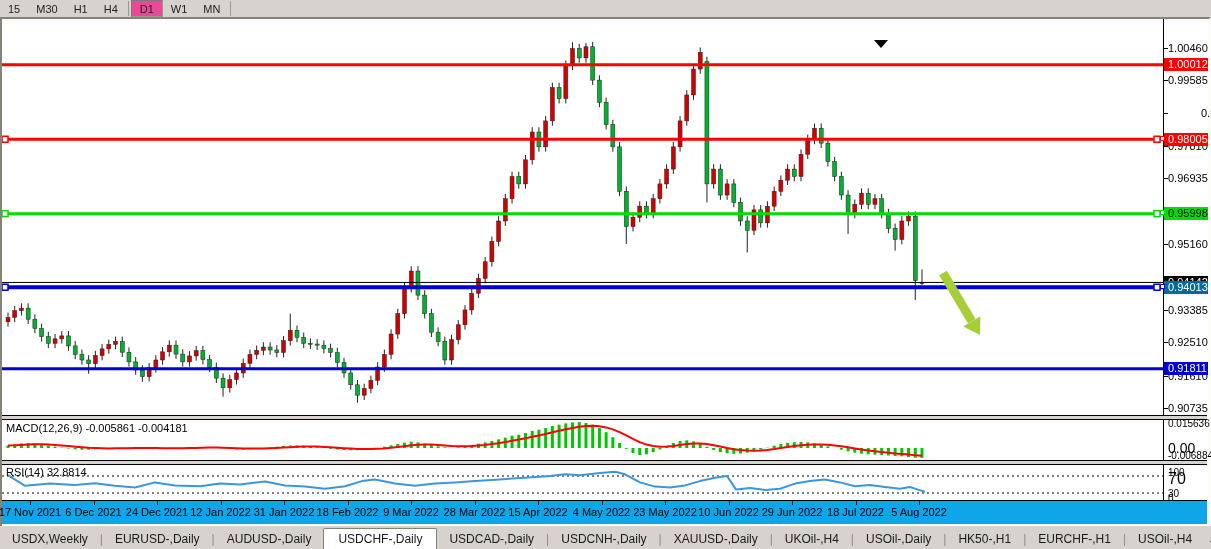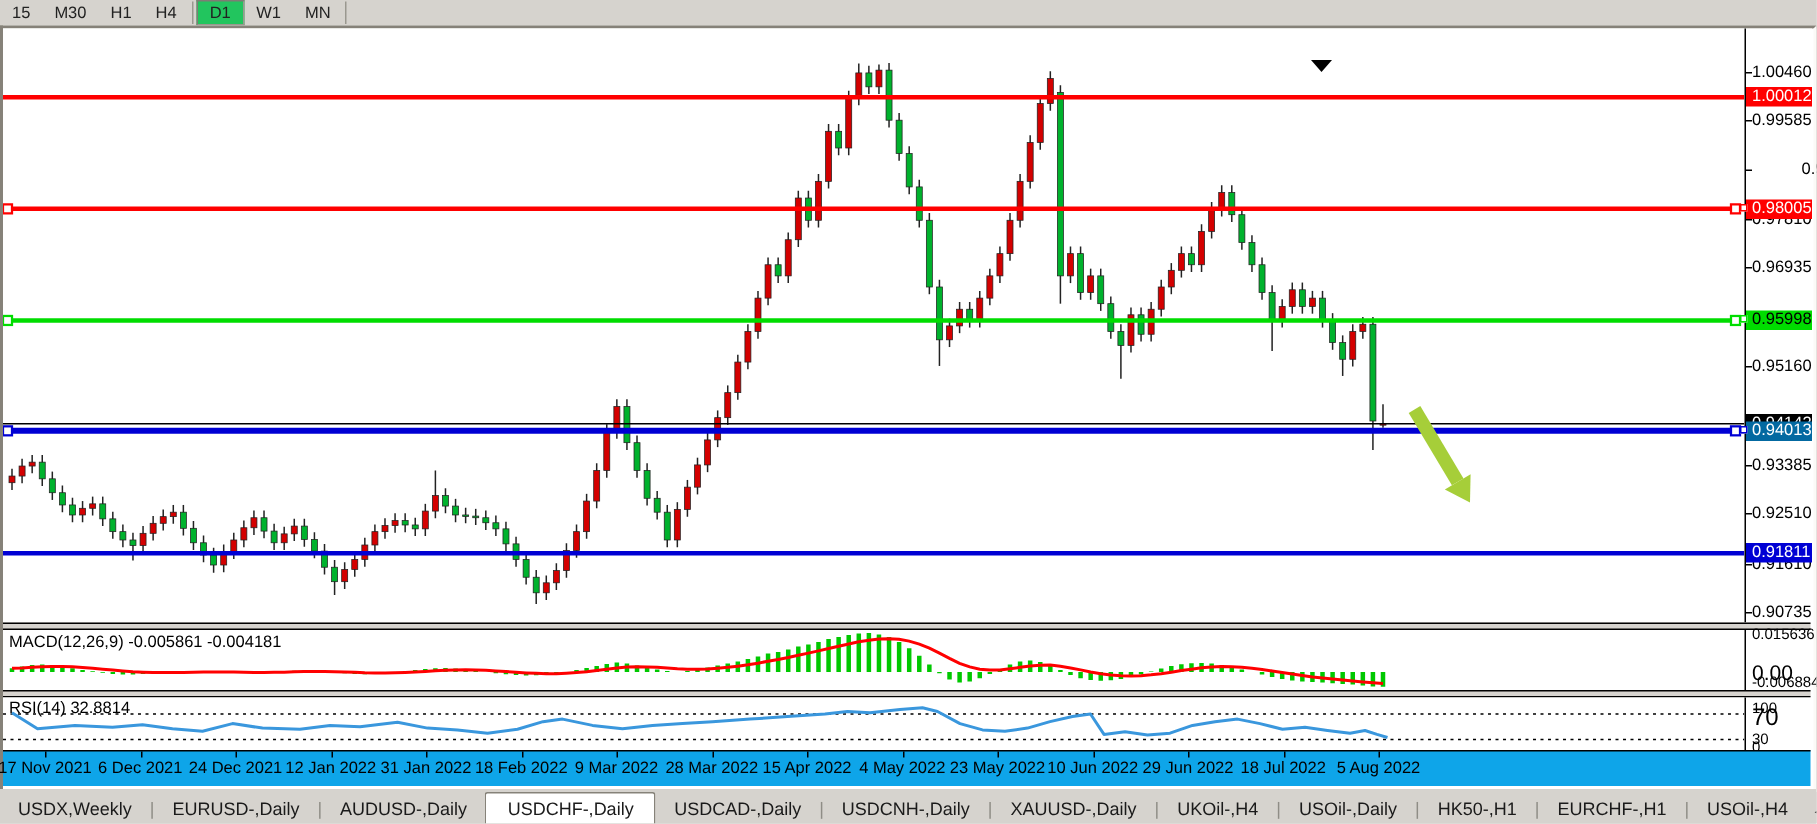--- a/index.html
+++ b/index.html
@@ -2,21 +2,21 @@
 <html><head>
 <meta charset="utf-8">
 <style>
   html,body{margin:0;padding:0;background:#d6d3ce;}
   .screen{position:relative;width:1211px;height:549px;background:#d6d3ce;
     font-family:"Liberation Sans",sans-serif;overflow:hidden;-webkit-font-smoothing:none;}
   
   .toolbar{position:absolute;left:0;top:0;width:1211px;height:17px;background:#d6d3ce;
     display:flex;align-items:stretch;font-size:11px;color:#222;border-bottom:1px solid #b8b5ae;}
   .tfbtn{padding:1px 8px 0 8px;display:flex;align-items:center;cursor:default;}
-  .tfbtn.active{background:#22c55e;border:1px solid #9a988f;border-top-color:#7e7c74;border-left-color:#7e7c74;}
+  .tfbtn.active{background:#ec4899;border:1px solid #9a988f;border-top-color:#7e7c74;border-left-color:#7e7c74;}
   .tbsep{width:1px;background:#9a988f;margin:1px 2px;}
   
   .chartwin{position:absolute;left:0;top:17px;width:1207px;height:507px;
     border:2px solid;border-color:#868279 #fbfaf7 #fbfaf7 #868279;background:#fff;}
   .pane{position:absolute;background:#fff;}
   .pane svg{display:block;}
   .axiscol{position:absolute;left:1161px;width:44px;background:#fff;border-left:1px solid #000;}
   .tick{position:absolute;left:4px;font-size:11px;color:#000;white-space:nowrap;line-height:13px;}
   .tickmark{position:absolute;left:0;width:4px;height:1px;background:#000;}
   .plabel{position:absolute;left:0;width:44px;height:13px;font-size:11px;line-height:13px;

